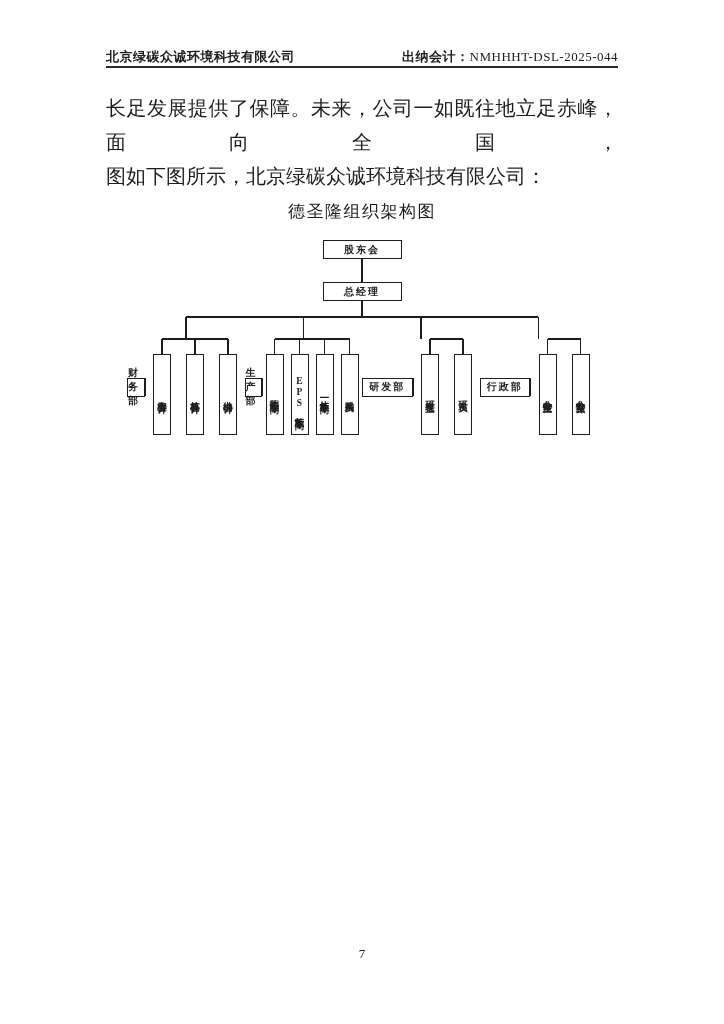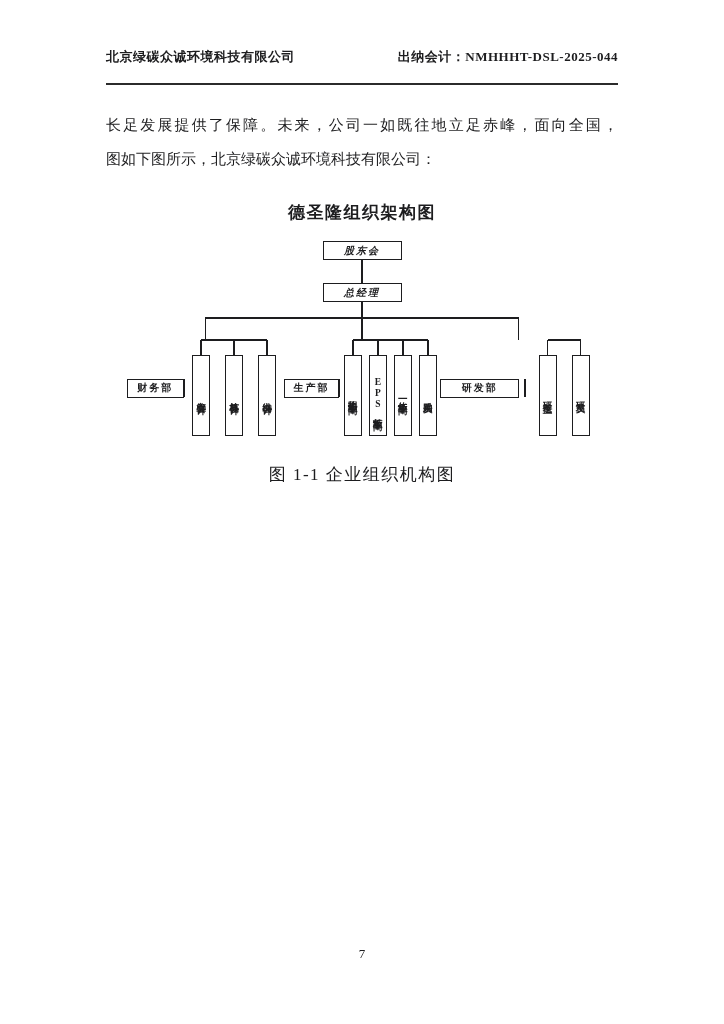--- a/index.html
+++ b/index.html
@@ -13,52 +13,52 @@
     overflow: hidden;
   }
   .inner { padding: 48px 106px 0 106px; }
 
   
   .header {
     display: flex;
     justify-content: space-between;
     align-items: baseline;
     border-bottom: 2px solid #2b2b2b;
-    padding-bottom: 17px;
+    padding-bottom: 0;
     font-size: 13px;
     font-weight: bold;
     letter-spacing: 0.5px;
   }
-  .doc-num { font-weight: bold; }
+  .doc-num { font-weight: normal; }
 
   
-  .body-text { margin-top: 23px; font-size: 15px; line-height: 34px; }
+  .body-text { margin-top: 23px; font-size: 20px; line-height: 34px; }
   .body-text .line { width: 100%; }
   .body-text .line.j { text-align: justify; text-align-last: justify; }
 
   
   .chart-title {
-    margin-top: 25px;
+    margin-top: 7px;
     text-align: center;
     font-size: 17px;
-    font-weight: bold;
+    font-weight: normal;
     letter-spacing: 1.5px;
   }
   .chart { width: 470px; margin: 17px auto 0 auto; }
   .node {
     border: 1.5px solid #1d1d1f;
     display: flex;
     align-items: center;
     justify-content: center;
     font-size: 10px;
     font-weight: bold;
     letter-spacing: 2px;
     background: #fff;
   }
-  .top-node { width: 77px; height: 17px; margin: 0 auto; font-style: italic; }
+  .top-node { width: 77px; height: 17px; margin: 0 auto; }
   .vstub { width: 1.5px; background: #1d1d1f; margin: 0 auto; }
   .h23 { height: 23px; }
   .h16 { height: 16px; }
 
   .depts { display: flex; width: 100%; }
   .dept-group {
     flex: 1 1 0;
     min-width: 0;
     position: relative;
     padding-top: 22px;
@@ -244,20 +244,38 @@
                 </div>
               </div>
               <div class="child">
                 <div class="chline"></div>
                 <div class="child-box">
                   <span class="vtext">研发员</span>
                 </div>
               </div>
             </div>
           </div>
+          <div class="dept-group">
+            <div class="hline"></div>
+            <div class="node dept-box">行政部</div>
+            <div class="vstub dept-stub"></div>
+            <div class="children">
+              <div class="child">
+                <div class="chline"></div>
+                <div class="child-box">
+                  <span class="vtext">办公室主任</span>
+                </div>
+              </div>
+              <div class="child">
+                <div class="chline"></div>
+                <div class="child-box">
+                  <span class="vtext">办公室专员</span>
+                </div>
+              </div>
+            </div>
+          </div>
         </div>
     </div>
 
-    <div class="caption">图 1-1 企业组织机构图</div>
   </div>
 
   <div class="page-num">7</div>
 </div>
 
 </body></html>

